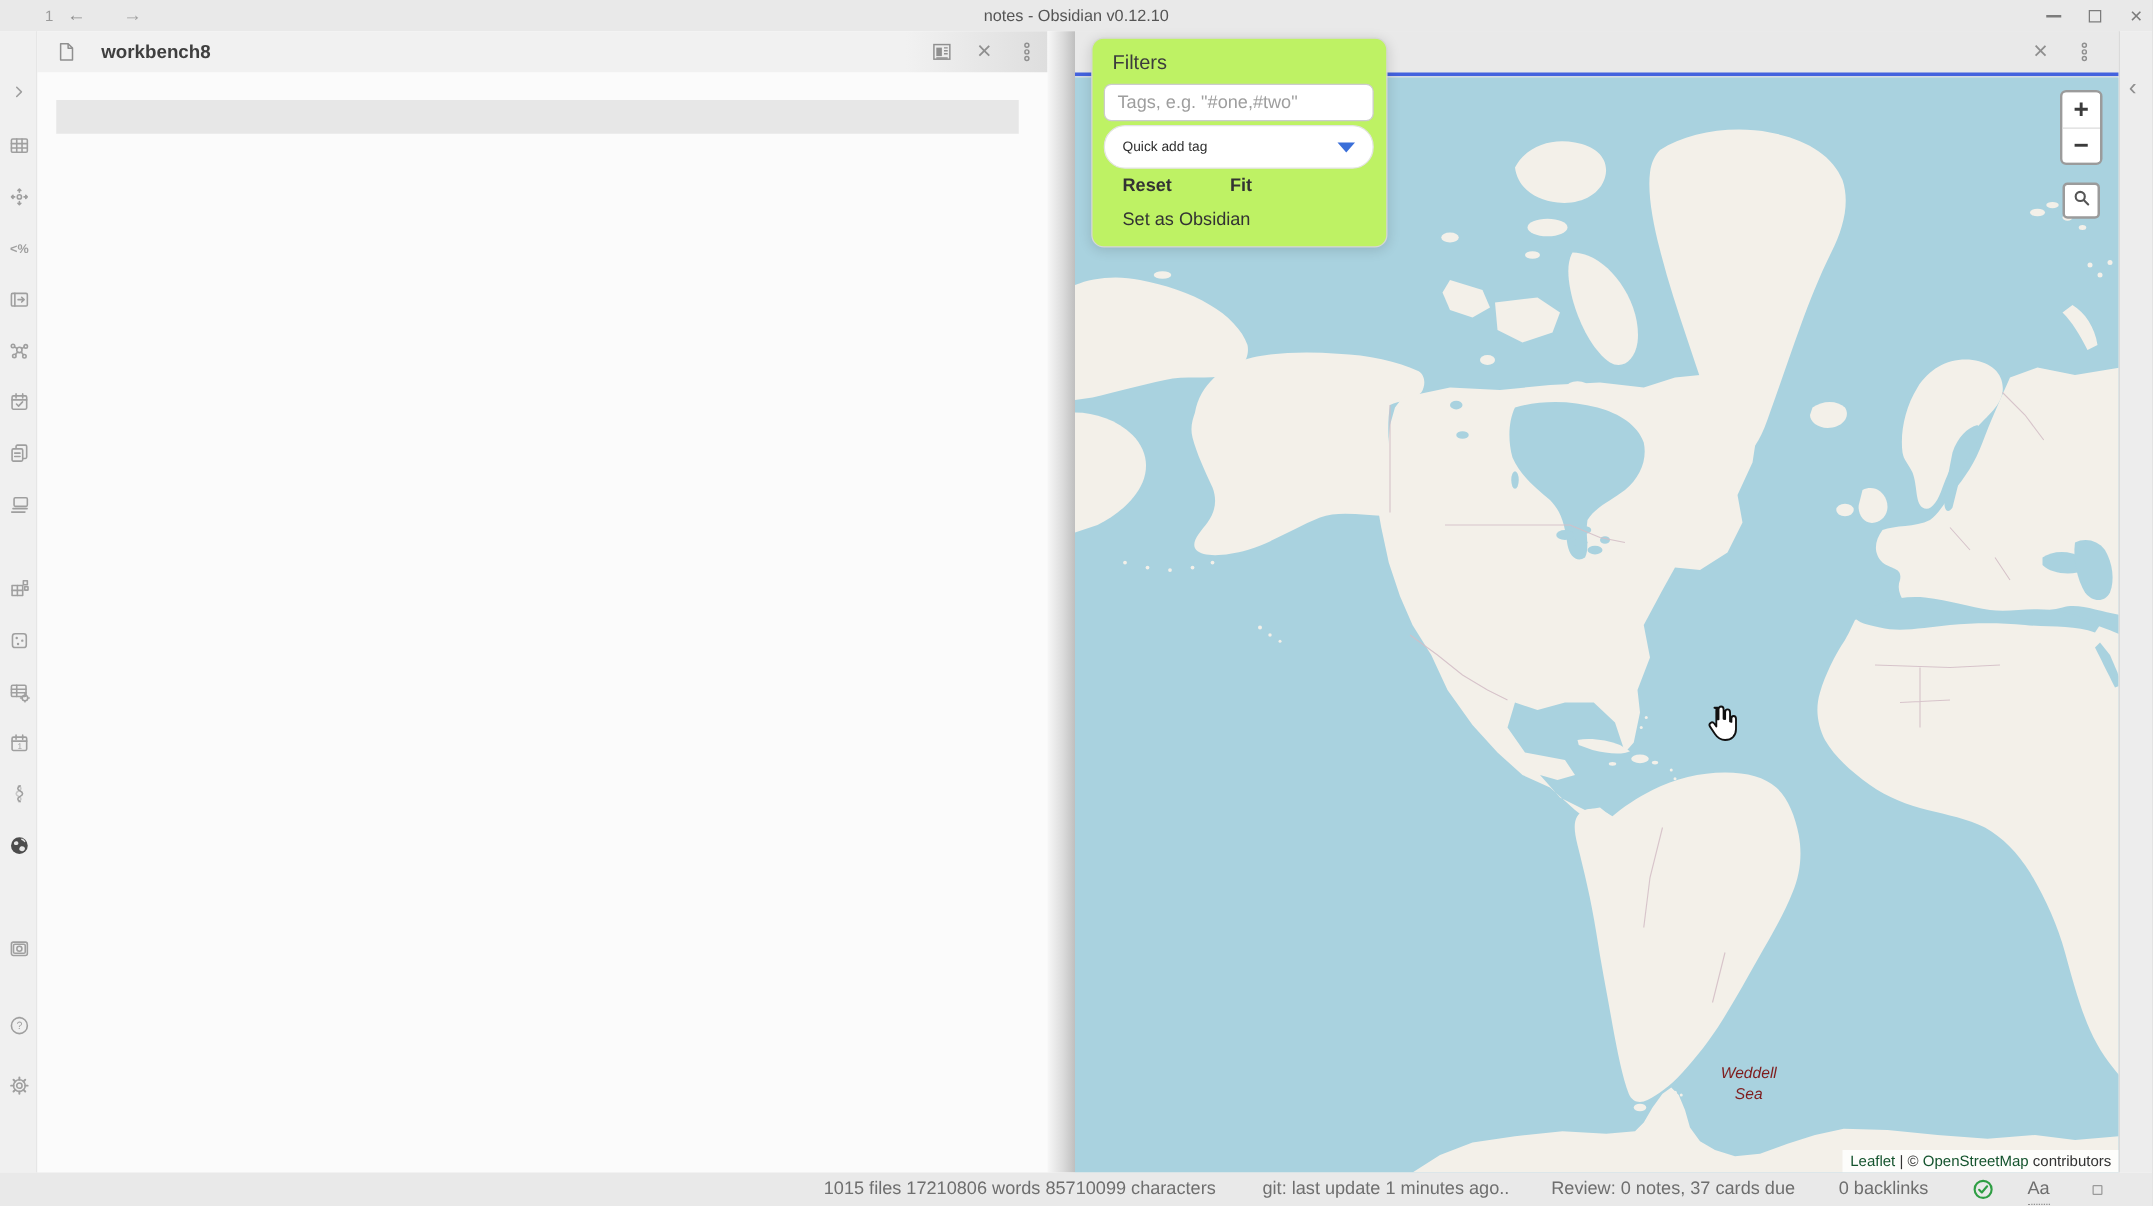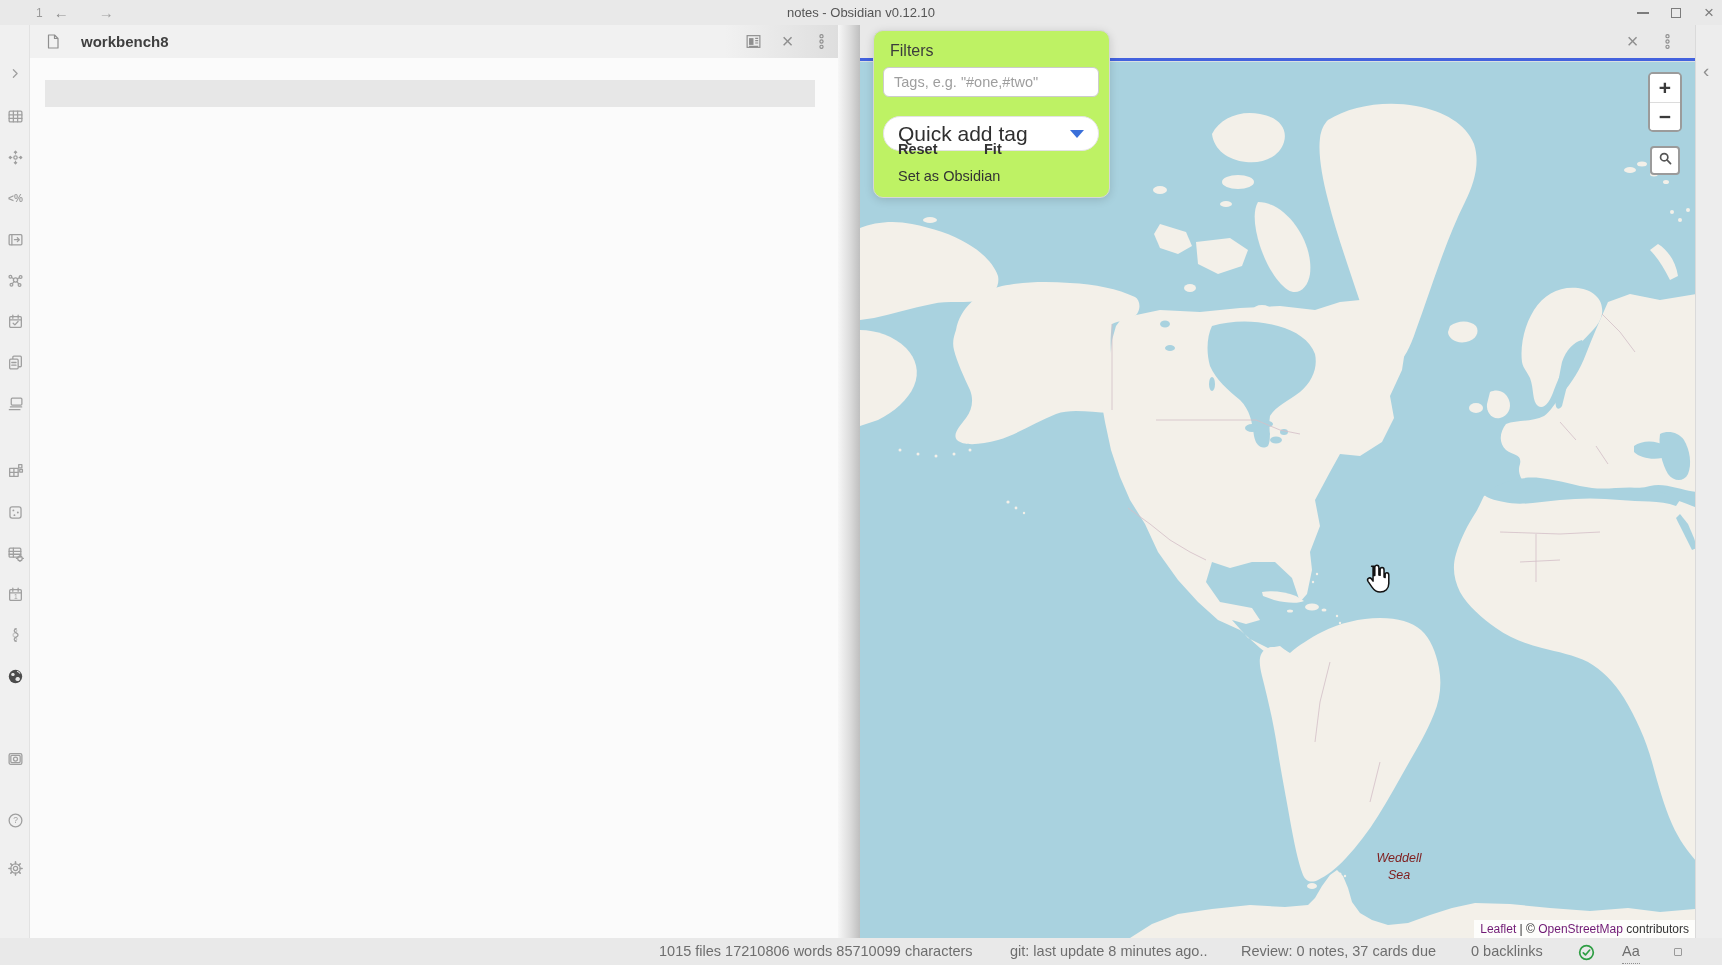--- a/index.html
+++ b/index.html
@@ -46,33 +46,33 @@
   .map{position:absolute;left:0;top:37px;width:835px;height:876px;overflow:hidden;cursor:grab;}
   .map svg.world{position:absolute;left:0;top:0;}
   .leaflet-ctl{position:absolute;background:#fff;border:2px solid #9b9b9b;border-radius:5px;overflow:hidden;}
   .zoomctl{left:788px;top:10px;width:34px;}
   .zbtn{width:100%;height:28px;display:flex;align-items:center;justify-content:center;
         font-size:21px;font-weight:bold;color:#3b3b3b;background:#fff;}
   .zbtn+.zbtn{border-top:1px solid #dcdcdc;}
   .searchctl{left:790px;top:84px;width:30px;height:29px;border-radius:4px;display:flex;align-items:center;justify-content:center;}
   .attribution{position:absolute;right:0;bottom:0;height:18px;line-height:18px;background:rgba(255,255,255,.82);
                font-size:12px;color:#333;padding:0 6px;white-space:nowrap;}
-  .attribution a{color:#701a75;text-decoration:none;cursor:pointer;}
+  .attribution a{color:#14532d;text-decoration:none;cursor:pointer;}
   .sea-label{position:absolute;left:508px;top:788px;width:62px;text-align:center;
              font-style:italic;font-size:12.5px;line-height:17px;color:#7f1d1d;}
   .hand-cursor{position:absolute;left:495px;top:498px;width:38px;height:38px;pointer-events:none;}
   
   .filters{position:absolute;left:13px;top:5px;width:237px;height:168px;background:#bef264;
            border:1px solid #d6d6d6;border-radius:10px;box-shadow:0 2px 10px rgba(0,0,0,.14);z-index:40;}
   .f-title{position:absolute;left:16px;top:11px;font-size:16px;color:#3c3c3c;}
   .f-input{position:absolute;left:9px;top:36px;width:216px;height:30px;border:1px solid #ccc;border-radius:6px;
            background:#fff;padding:0 10px;font-size:14.5px;color:#444;outline:none;}
   .f-input::placeholder{color:#9e9e9e;}
-  .f-select{position:absolute;left:9px;top:85px;width:216px;height:35px;background:#fff;border:1px solid #e3e3e3;
-            border-radius:17px;display:flex;align-items:center;padding:0 14px;font-size:21px;color:#2f2f2f;}
+  .f-select{position:absolute;left:9px;top:69px;width:216px;height:35px;background:#fff;border:1px solid #e3e3e3;
+            border-radius:17px;display:flex;align-items:center;padding:0 14px;font-size:11px;color:#2f2f2f;}
   .f-caret{margin-left:auto;width:0;height:0;border-left:7px solid transparent;border-right:7px solid transparent;
            border-top:8px solid #3a6fd9;}
   .f-btn{position:absolute;background:none;border:none;font-size:14.5px;color:#333;padding:0;cursor:pointer;}
   .f-reset{left:24px;top:110px;font-weight:bold;}
   .f-fit{left:110px;top:110px;font-weight:bold;}
   .f-setdef{left:24px;top:137px;}
   
   .right-strip{position:absolute;left:1695px;top:25px;width:27px;height:913px;background:#ededed;border-left:1px solid #dadada;}
   .rs-chevron{position:absolute;left:7px;top:36px;font-size:19px;color:#8f8f8f;line-height:20px;}
   
@@ -434,21 +434,21 @@
       <button class="f-btn f-setdef">Set as Obsidian</button>
     </div>
   </div>
 
   <div class="right-strip">
     <div class="rs-chevron">‹</div>
   </div>
 
   <div class="statusbar">
     <span class="sb" style="left:659px">1015 files 17210806 words 85710099 characters</span>
-    <span class="sb" style="left:1010px">git: last update 8 minutes ago..</span>
+    <span class="sb" style="left:1010px">git: last update 1 minutes ago..</span>
     <span class="sb" style="left:1241px">Review: 0 notes, 37 cards due</span>
     <span class="sb" style="left:1471px">0 backlinks</span>
     <span class="sb sb-check" style="left:1578px">
       <svg width="17" height="17" viewBox="0 0 16 16" fill="none" stroke="#2f9e44" stroke-width="1.6" stroke-linecap="round" stroke-linejoin="round">
           <circle cx="8" cy="8" r="6.4"></circle>
           <path d="M5 8.3l2 2 4-4.6"></path>
         </svg>
     </span>
     <span class="sb sb-aa" style="left:1622px">Aa</span>
     <span class="sb sb-square" style="left:1674px"></span>

